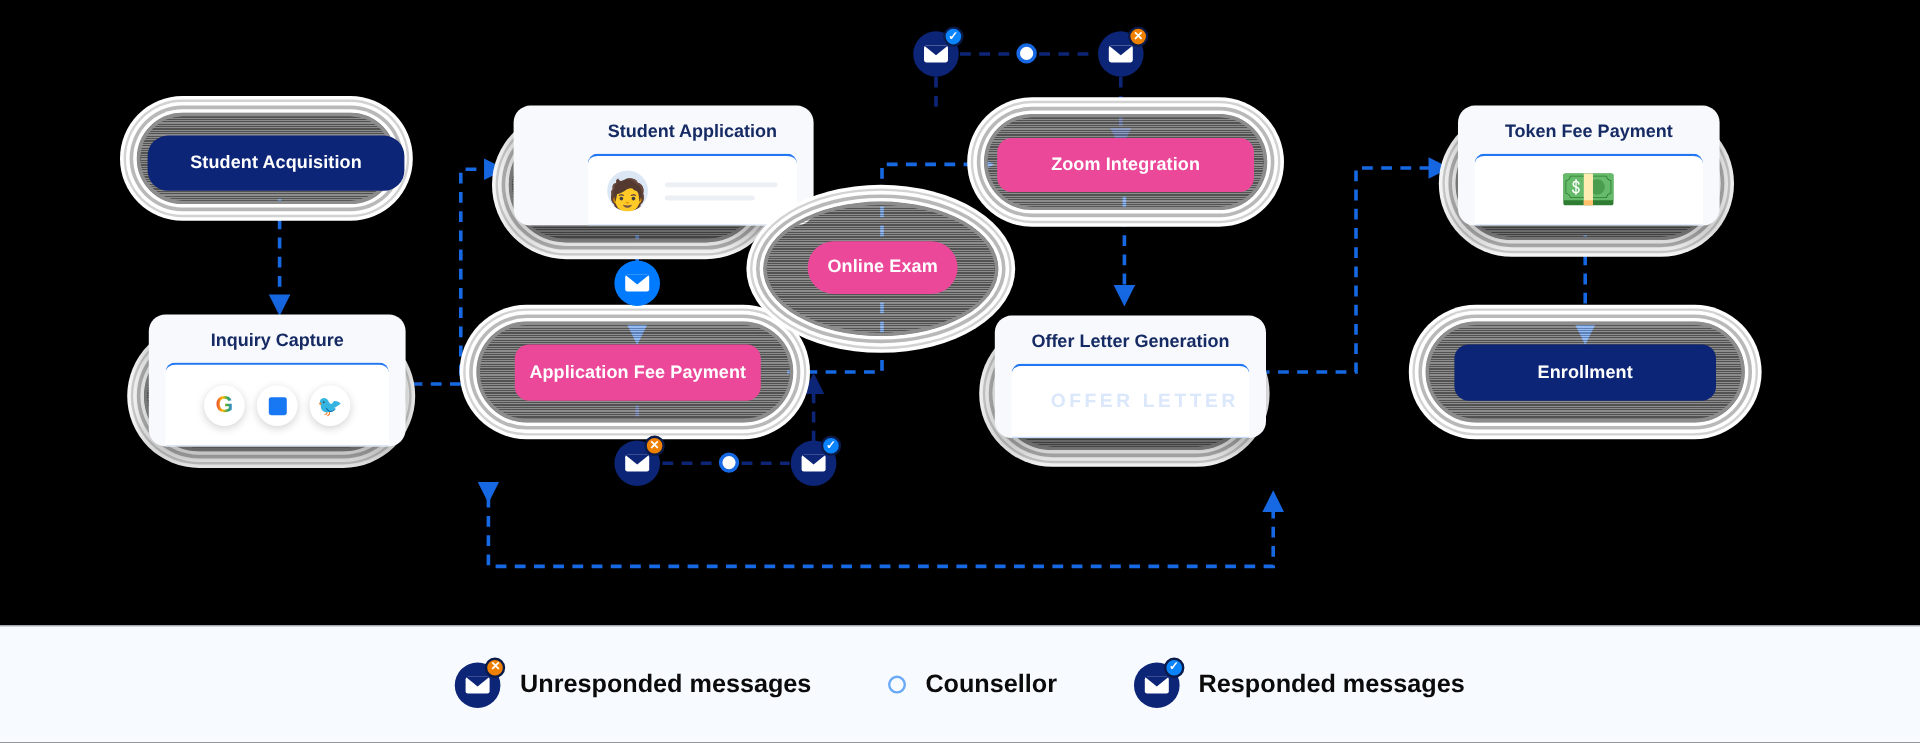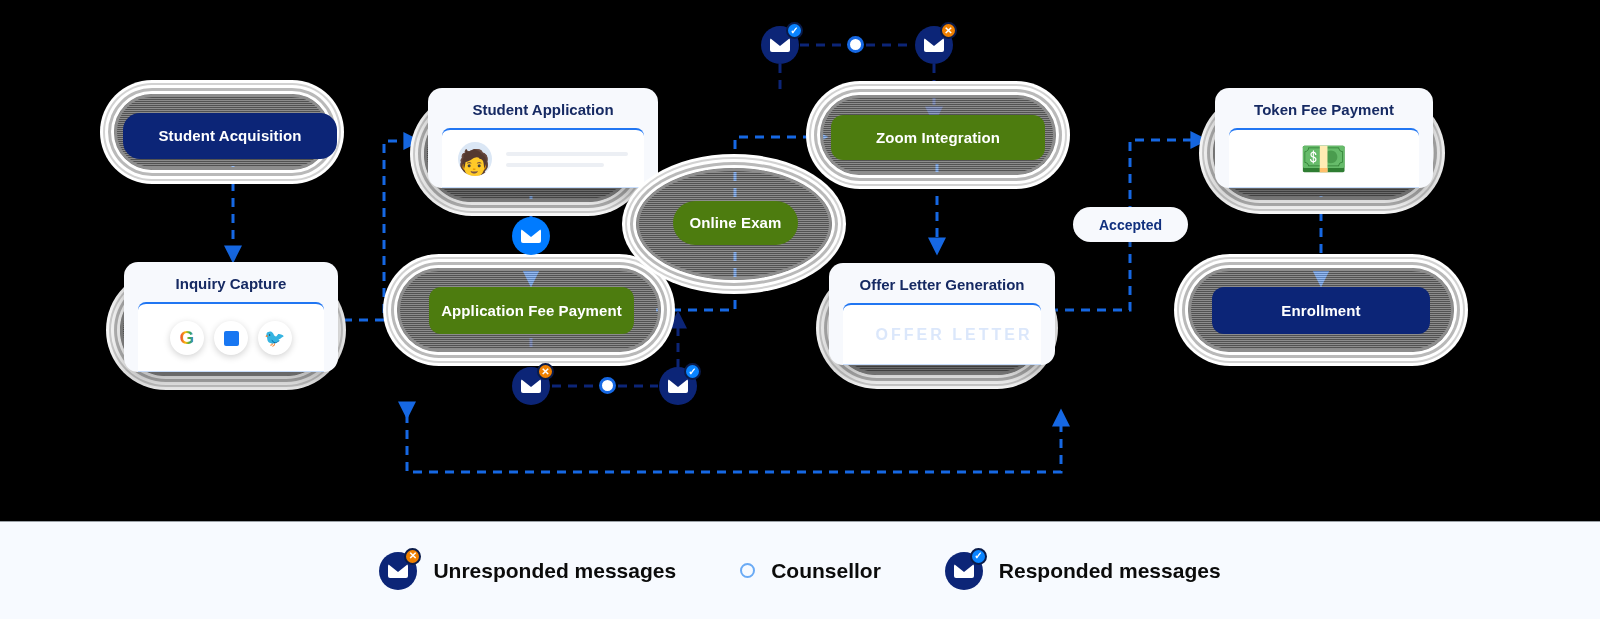--- a/index.html
+++ b/index.html
@@ -36,21 +36,21 @@
         rgba(255,255,255,.55) 1px, rgba(255,255,255,.55) 2px);
   }
   .ring.oval { border-radius:50%; }
 
   .pill {
     position:absolute; border-radius:12px;
     display:flex; align-items:center; justify-content:center;
     color:#fff; font-weight:700; letter-spacing:.1px;
     text-align:center; line-height:1.15;
   }
-  .pill.blue { background:#4d7c0f; }
+  .pill.blue { background:#ec4899; }
   .pill.navy { background:#0c2577; }
   .pill.round { border-radius:999px; }
 
   
   .card {
     position:absolute; background:#f7f9fd; border-radius:14px;
     box-shadow:0 10px 26px rgba(0,0,0,.35);
     display:flex; flex-direction:column; align-items:center; overflow:hidden;
   }
   .card-title {
@@ -210,21 +210,21 @@
             </div>
           <div class="chip">
             <span style="color:#1d9bf0;font-size:17px;">🐦</span>
           </div>
         </div>
       </div>
     </div>
 
     <div class="node" style="left:414px; top:88px;">
       <div class="ring" style="left:10px; top:18px; width:212px; height:96px;"></div>
-      <div class="card" style="left:14px; top:0; width:230px; height:100px;">
+      <div class="card" style="left:14px; top:0; width:250px; height:100px;padding-left:48px;">
         <div class="card-title">Student Application</div>
         <div class="card-body">
           <div class="avatar-row">
             <div class="avatar">
               <span>🧑</span>
             </div>
             <div class="lines">
                 <i></i>
                 <i class="s"></i>
               </div>
@@ -257,23 +257,20 @@
     <div class="node" style="left:822px; top:265px;">
       <div class="ring" style="left:8px; top:16px; width:214px; height:94px;"></div>
       <div class="card" style="left:7px; top:-2px; width:226px; height:102px;">
         <div class="card-title">Offer Letter Generation</div>
         <div class="card-body">
           <span class="offer-watermark">OFFER LETTER</span>
         </div>
       </div>
     </div>
 
-    <div class="tag" style="left:1073px; top:207px; width:115px; height:35px;">
-      <span>Accepted</span>
-    </div>
 
     <div class="node" style="left:1203px; top:88px;">
       <div class="ring" style="left:10px; top:18px; width:218px; height:94px;"></div>
       <div class="card" style="left:12px; top:0; width:218px; height:100px;">
         <div class="card-title">Token Fee Payment</div>
         <div class="card-body">
           <span class="money">💵</span>
         </div>
       </div>
     </div>

